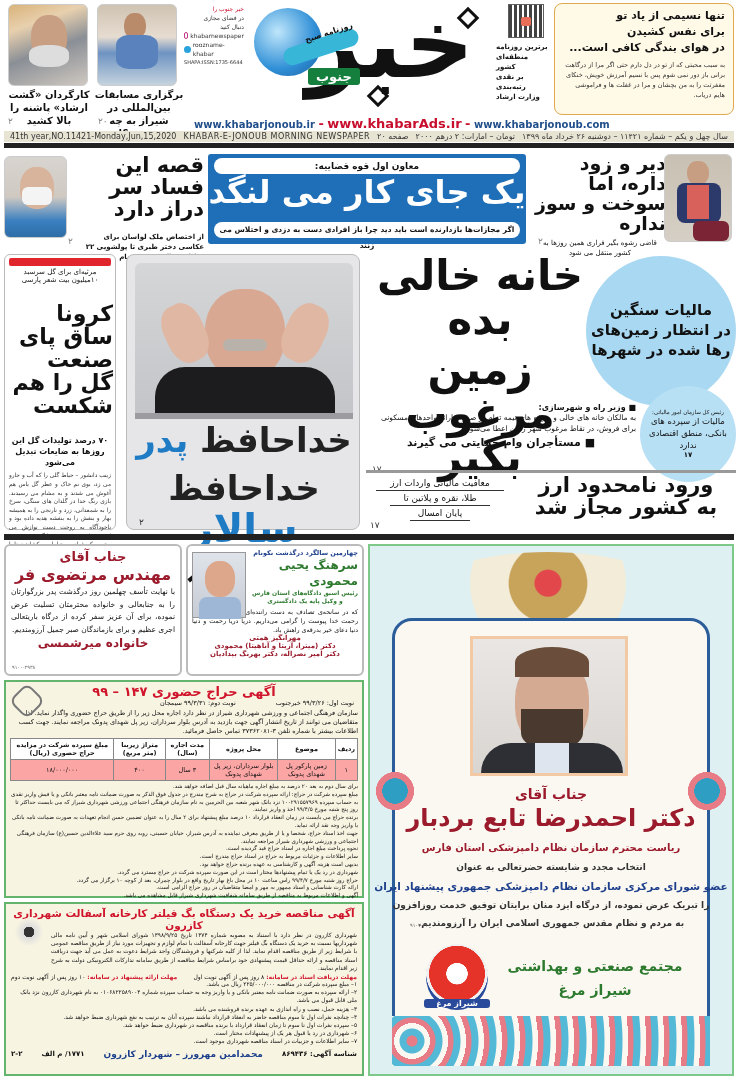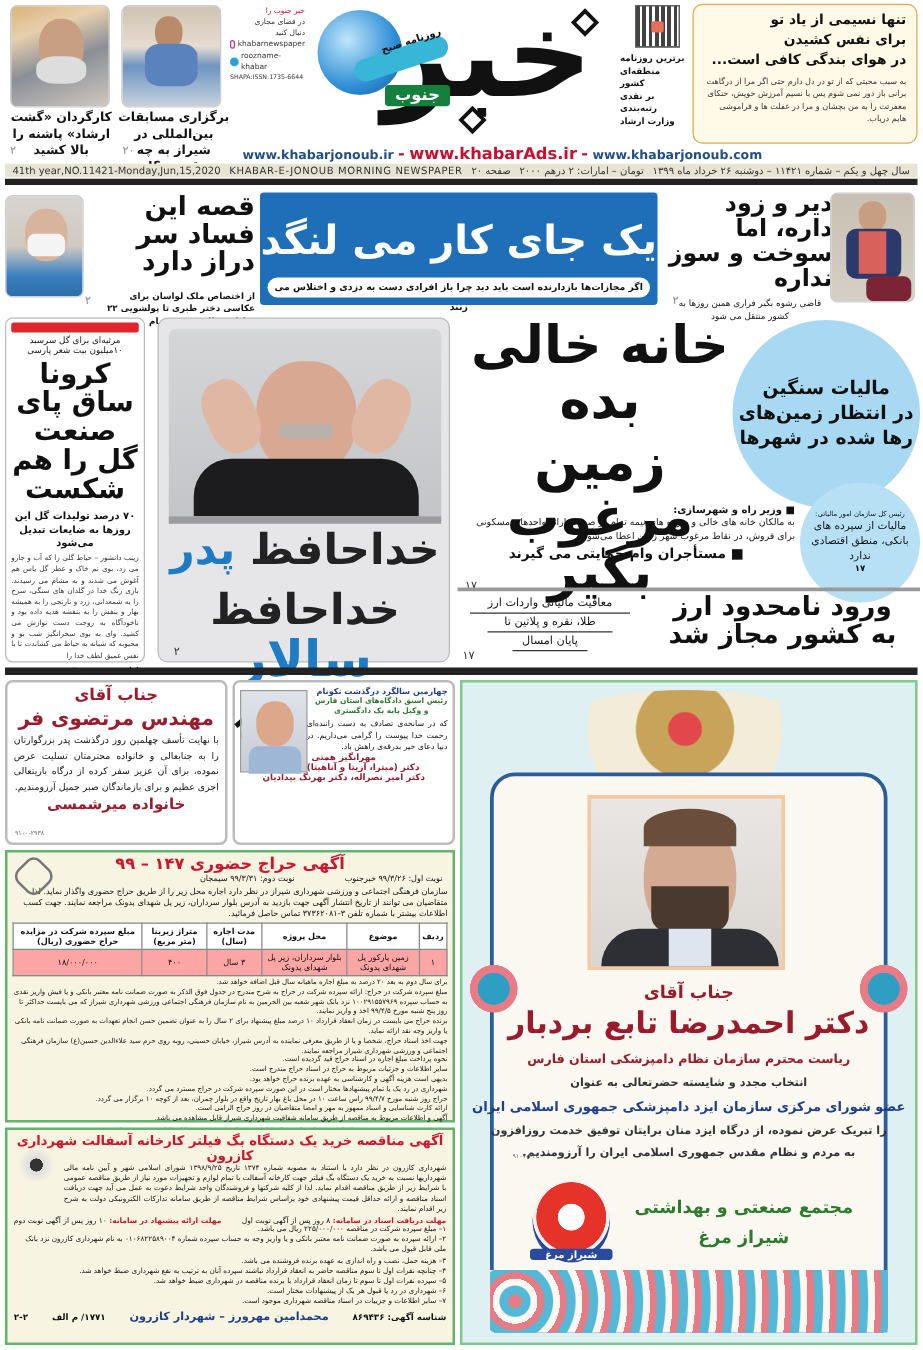--- a/index.html
+++ b/index.html
@@ -123,41 +123,42 @@
   <div style="position:absolute;left:15px;top:10px;width:34px;height:42px;border-radius:45%;background:#d8b49c"></div>
   <div style="position:absolute;left:17px;top:30px;width:30px;height:18px;border-radius:6px;background:#f4f4f4"></div>
 </div>
 <div class="abs rtl" style="left:68px;top:154px;width:136px;padding-left:16px;">
   <div class="headline" style="font-size:21px;text-align:right">قصه این فساد سر دراز دارد</div>
   <div style="font-size:7px;line-height:10px;margin-top:12px;font-weight:bold">از اختصاص ملک لواسان برای عکاسی دختر طبری تا پولشویی ۲۲ میلیارد ریالی خرید سهام</div>
 </div>
 <div class="abs pg" style="left:68px;top:236px;">۲</div>
 
 <div class="abs bluebox rtl" style="left:208px;top:154px;width:318px;height:90px;">
+  <div class="pill b" style="position:absolute;left:6px;top:4px;width:306px;height:16px;font-size:9px;line-height:16px">معاون اول قوه قضاییه:</div>
   <div class="headline" style="position:absolute;left:0;top:22px;width:318px;text-align:center;font-size:32px;color:#fff">یک جای کار می لنگد</div>
   <div class="pill b" style="position:absolute;left:6px;top:68px;width:306px;height:16px;font-size:7.5px;line-height:16px">اگر مجازات‌ها بازدارنده است باید دید چرا باز افرادی دست به دزدی و اختلاس می زنند</div>
 </div>
 
 <div class="abs rtl" style="left:534px;top:154px;width:132px;">
   <div class="headline" style="font-size:19px;text-align:right">دیر و زود داره، اما سوخت و سوز نداره</div>
   <div style="font-size:7px;line-height:10px;margin-top:4px;text-align:center">قاضی رشوه بگیر فراری همین روزها به کشور منتقل می شود</div>
 </div>
 <div class="abs thumb" style="left:664px;top:154px;width:68px;height:88px;background:linear-gradient(180deg,#c8c0b2 0%,#d6cfc5 100%);">
   <div style="position:absolute;left:22px;top:6px;width:22px;height:24px;border-radius:45%;background:#c79e82"></div>
   <div style="position:absolute;left:12px;top:28px;width:44px;height:40px;border-radius:8px;background:#2b3a6b"></div>
   <div style="position:absolute;left:22px;top:30px;width:22px;height:34px;background:#d9615b"></div>
   <div style="position:absolute;left:28px;top:66px;width:36px;height:20px;border-radius:6px;background:#7b2435"></div>
 </div>
 <div class="abs pg" style="left:538px;top:236px;">۲</div>
 
 <div class="abs ad-frame rtl" style="left:4px;top:254px;width:112px;height:276px;border-width:1px;">
   <div style="margin:3px 4px 2px;height:8px;background:#e0262c;border-radius:2px"></div>
   <div style="font-size:7px;text-align:center">مرثیه‌ای برای گل سرسبد</div>
   <div style="font-size:7px;text-align:center">۱۰میلیون بیت شعر پارسی</div>
-  <div class="headline" style="font-size:22px;text-align:center;margin:4px 2px">کرونا ساق پای صنعت گل را هم شکست</div>
+  <div class="headline" style="font-size:22px;margin:18px 2px">کرونا ساق پای صنعت گل را هم شکست</div>
   <div class="b" style="font-size:8px;line-height:11px;text-align:center">۷۰ درصد تولیدات گل این روزها به ضایعات تبدیل می‌شود</div>
   <div style="font-size:5.8px;line-height:8.6px;padding:3px 4px;text-align:justify;color:#333">زینب دانشور – حیاط گلی را که آب و جارو می زد، بوی نم خاک و عطر گل یاس هم آغوش می شدند و به مشام می رسیدند. بازی رنگ خدا در گلدان های سنگی، سرخ را به شمعدانی، زرد و نارنجی را به همیشه بهار و بنفش را به بنفشه هدیه داده بود و ناخودآگاه به روحت دست نوازش می کشید. وای به بوی سحرانگیز شب بو و محبوبه که شبانه به حیاط می کشاندت تا با نفس عمیق لطف خدا را</div>
   <div class="b" style="font-size:6.5px;padding:0 4px">ادامه در صفحه ۳</div>
 </div>
 
 <div class="abs graybox" style="left:126px;top:254px;width:234px;height:276px;border:1px solid #bbb;">
   <div style="position:absolute;left:8px;top:8px;width:218px;height:150px;background:linear-gradient(180deg,#d5d6d8 0%,#c4c5c8 100%);border-radius:6px 6px 0 0;overflow:hidden">
     <div style="position:absolute;left:70px;top:26px;width:80px;height:90px;border-radius:45%;background:#d8a893"></div>
     <div style="position:absolute;left:88px;top:76px;width:44px;height:12px;border-radius:8px;background:#b9b2aa"></div>
     <div style="position:absolute;left:30px;top:40px;width:40px;height:60px;border-radius:40%;background:#e0b7a3;transform:rotate(-25deg)"></div>
@@ -222,20 +223,21 @@
 </div>
 
 <div class="abs ad-frame rtl" style="left:186px;top:544px;width:178px;height:132px;padding:3px 4px;">
   <div style="position:absolute;left:-4px;top:20px;width:40px;height:4px;background:#111;transform:rotate(-40deg)"></div>
   <div style="position:absolute;left:4px;top:6px;width:54px;height:66px;border:1px solid #999;background:linear-gradient(180deg,#dfe3ea,#c7ccd5)">
     <div style="position:absolute;left:12px;top:8px;width:30px;height:36px;border-radius:45%;background:#dca78b"></div>
     <div style="position:absolute;left:6px;top:44px;width:42px;height:22px;background:#9fb7d6;border-radius:8px 8px 0 0"></div>
   </div>
   <div style="margin-left:60px">
     <div class="b navy" style="font-size:6.5px">چهارمین سالگرد درگذشت نکونام</div>
+    <div class="b green" style="font-size:12px;line-height:16px">سرهنگ یحیی محمودی</div>
     <div class="b green" style="font-size:6px;line-height:8px;text-align:center">رئیس اسبق دادگاه‌های استان فارس و وکیل پایه یک دادگستری</div>
   </div>
   <div style="font-size:6.3px;line-height:9px;margin-top:2px;text-align:justify">که در سانحه‌ی تصادف به دست راننده‌ای غافل و خطاکار به رحمت خدا پیوست را گرامی می‌داریم. دریا دریا رحمت و دنیا دنیا دعای خیر بدرقه‌ی راهش باد.</div>
   <div class="b maroon" style="font-size:7px;text-align:center">مهرانگیز همتی</div>
   <div class="b maroon" style="font-size:7px;text-align:center">دکتر (میترا، آزیتا و آناهیتا) محمودی</div>
   <div class="b maroon" style="font-size:7px;text-align:center">دکتر امیر نصراله، دکتر بهرنگ بیدادیان</div>
 </div>
 
 <div class="abs ad-green rtl" style="left:4px;top:680px;width:360px;height:218px;padding:2px 4px;">
   <div class="b" style="font-size:13px;color:#d0142b;text-align:center">آگهی حراج حضوری ۱۴۷ – ۹۹</div>
@@ -324,21 +326,21 @@
     <div style="position:absolute;left:42px;top:18px;width:74px;height:92px;border-radius:45%;background:#d4ab92"></div>
     <div style="position:absolute;left:42px;top:8px;width:74px;height:30px;border-radius:50% 50% 0 0;background:#6a4d3a"></div>
     <div style="position:absolute;left:48px;top:70px;width:62px;height:40px;border-radius:0 0 40% 40%;background:#4a392e"></div>
     <div style="position:absolute;left:8px;top:104px;width:142px;height:40px;border-radius:30px 30px 0 0;background:#2d2f35"></div>
     <div style="position:absolute;left:62px;top:104px;width:34px;height:36px;background:#dfe5ee"></div>
   </div>
   <div class="b maroon" style="position:absolute;left:0;top:240px;width:362px;text-align:center;font-size:14px">جناب آقای</div>
   <div class="headline maroon" style="position:absolute;left:0;top:260px;width:362px;text-align:center;font-size:24px">دکتر احمدرضا تابع بردبار</div>
   <div class="b maroon" style="position:absolute;left:0;top:296px;width:362px;text-align:center;font-size:10px">ریاست محترم سازمان نظام دامپزشکی استان فارس</div>
   <div class="b" style="position:absolute;left:0;top:316px;width:362px;text-align:center;font-size:9px;color:#333">انتخاب مجدد و شایسته حضرتعالی به عنوان</div>
-  <div class="b navy" style="position:absolute;left:0;top:334px;width:362px;text-align:center;font-size:10.5px">عضو شورای مرکزی سازمان ایزد دامپزشکی جمهوری اسلامی ایران</div>
+  <div class="b navy" style="position:absolute;left:0;top:334px;width:362px;text-align:center;font-size:10.5px">عضو شورای مرکزی سازمان نظام دامپزشکی جمهوری پیشنهاد ایران</div>
   <div class="b" style="position:absolute;left:0;top:354px;width:362px;text-align:center;font-size:9px;color:#333">را تبریک عرض نموده، از درگاه ایزد منان برایتان توفیق خدمت روزافزون</div>
   <div class="b" style="position:absolute;left:0;top:372px;width:362px;text-align:center;font-size:9px;color:#333">به مردم و نظام مقدس جمهوری اسلامی ایران را آرزومندیم.</div>
   <div style="position:absolute;left:40px;top:376px;font-size:5px;color:#666">۹۱۰۷-۲۱۰</div>
 
   <div style="position:absolute;left:56px;top:398px;width:62px;height:66px;border-radius:50%;background:radial-gradient(circle at 50% 45%,#fff 0 22%,#e5332a 23% 58%,#f0f0f0 59% 64%,#2a4b9b 65%)">
     <div style="position:absolute;left:-2px;bottom:2px;width:66px;background:#2a4b9b;color:#fff;font-size:8px;font-weight:bold;text-align:center;border-radius:3px">شیراز مرغ</div>
   </div>
   <div class="b green" style="position:absolute;left:110px;top:412px;width:230px;text-align:center;font-size:14px">مجتمع صنعتی و بهداشتی</div>
   <div class="b green" style="position:absolute;left:110px;top:436px;width:230px;text-align:center;font-size:14px">شیراز مرغ</div>
 

